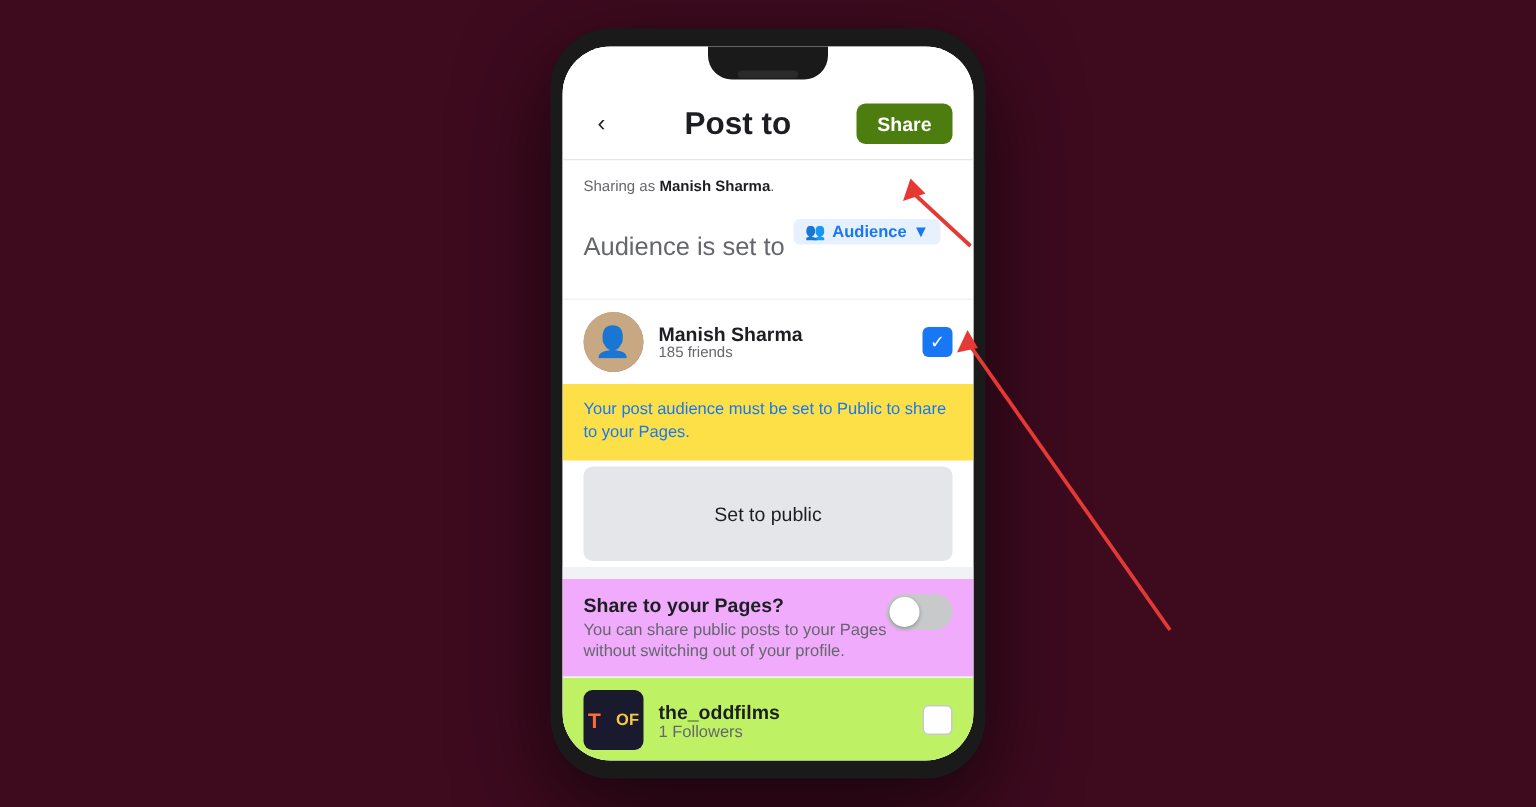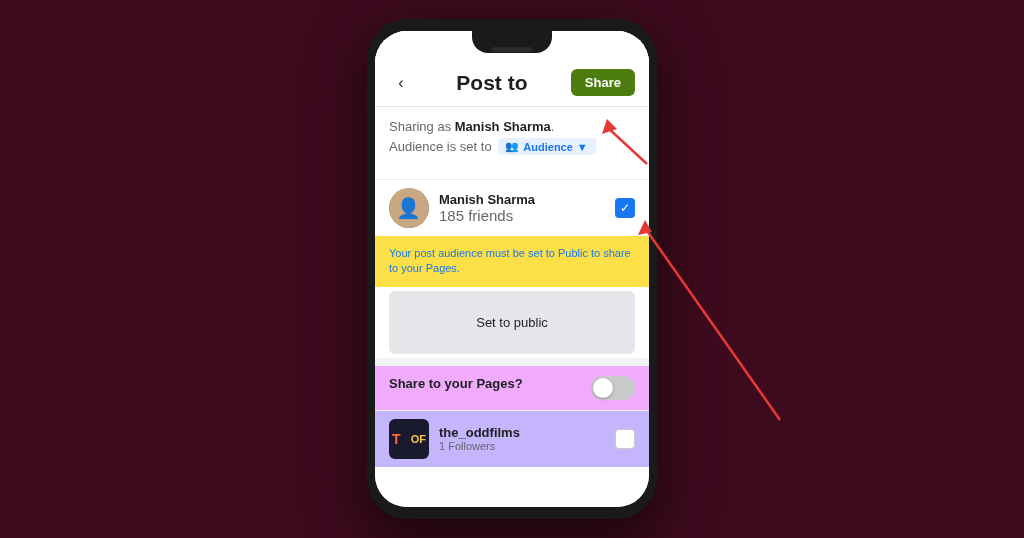--- a/index.html
+++ b/index.html
@@ -115,39 +115,40 @@
       cursor: pointer;
     }
 
     
     .body-content {
       padding: 12px 14px;
       background: white;
     }
 
     .sharing-as {
-      font-size: 13px;
+      font-size: 10px;
       color: #65676b;
       margin-bottom: 4px;
     }
 
     .sharing-as strong {
       color: #1c1e21;
     }
 
     .audience-row {
       display: flex;
       align-items: center;
       gap: 6px;
       margin-bottom: 12px;
     }
 
     .audience-label {
-      font-size: 13px;
+      font-size: 17px;
       color: #65676b;
+      margin-top: 21px;
     }
 
     .audience-btn {
       display: flex;
       align-items: center;
       gap: 4px;
       background: #e7f0fd;
       color: #1877f2;
       border: none;
       border-radius: 4px;
@@ -203,21 +204,21 @@
       flex: 1;
     }
 
     .user-name {
       font-size: 13px;
       font-weight: 600;
       color: #1c1e21;
     }
 
     .user-sub {
-      font-size: 15px;
+      font-size: 10px;
       color: #65676b;
     }
 
     .checkbox-checked {
       width: 20px;
       height: 20px;
       background: #1877f2;
       border-radius: 4px;
       display: flex;
       align-items: center;
@@ -296,21 +297,21 @@
       top: 2px;
       left: 2px;
       box-shadow: 0 1px 3px rgba(0,0,0,0.3);
     }
 
     
     .page-item {
       display: flex;
       align-items: center;
       padding: 8px 14px;
-      background: #c4b5fd;
+      background: #bef264;
       border-top: 1px solid #f0f2f5;
     }
 
     .page-logo {
       width: 40px;
       height: 40px;
       border-radius: 6px;
       background: #1a1a2e;
       margin-right: 10px;
       display: flex;
@@ -432,20 +433,21 @@
         <div class="warning-text">Your post audience must be set to Public to share to your Pages.</div>
 
         
         <button class="set-public-btn">Set to public</button>
 
         
         <div class="pages-section">
           <div class="pages-header">
             <div>
               <div class="pages-title">Share to your Pages?</div>
+              <div class="pages-desc">You can share public posts to your Pages without switching out of your profile.</div>
             </div>
             <div class="toggle">
               <div class="toggle-knob"></div>
             </div>
           </div>
         </div>
 
         
         <div class="page-item">
           <div class="page-logo tof-logo"></div>

